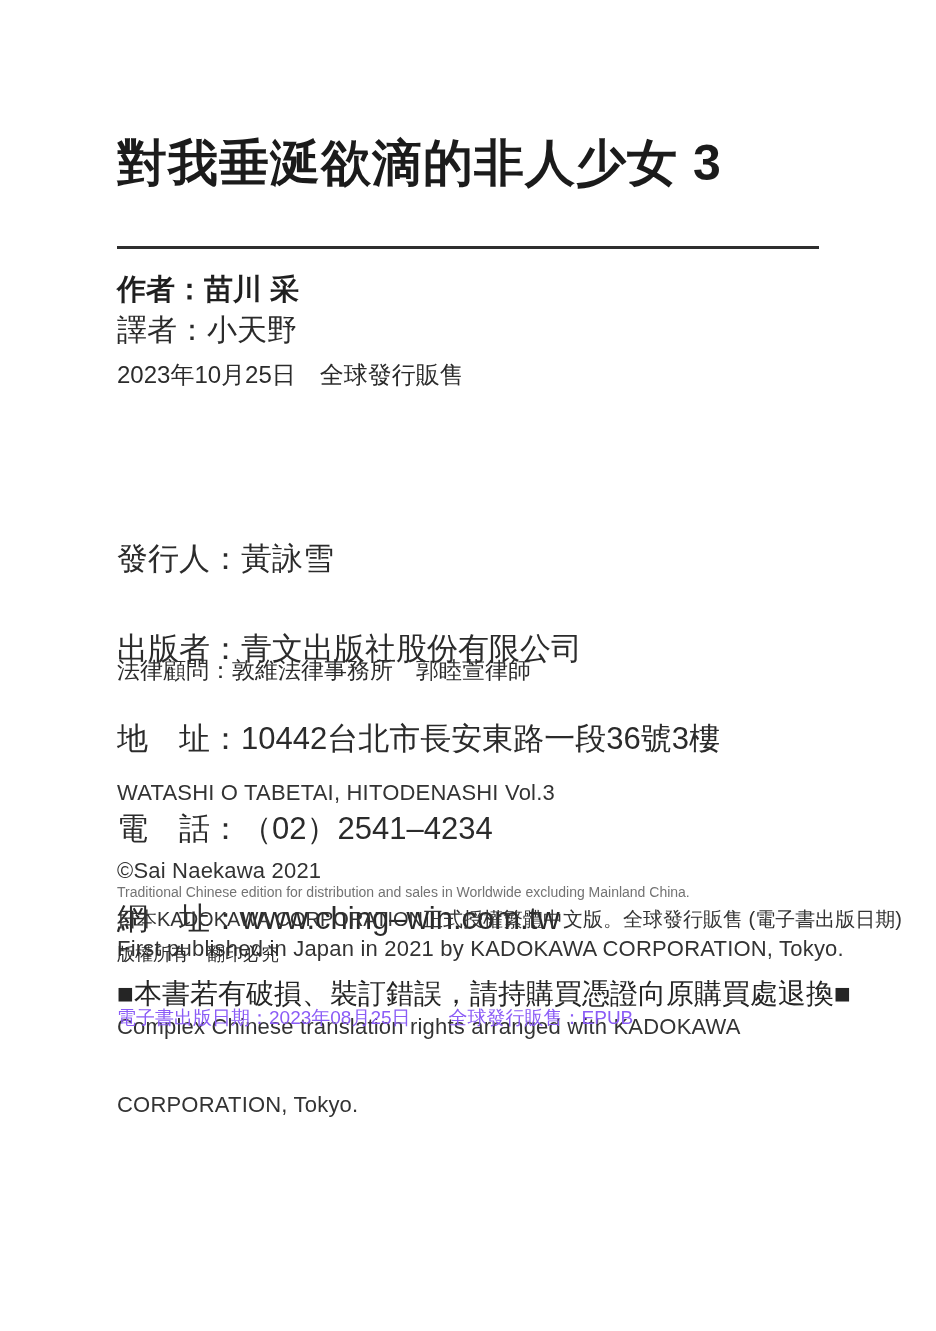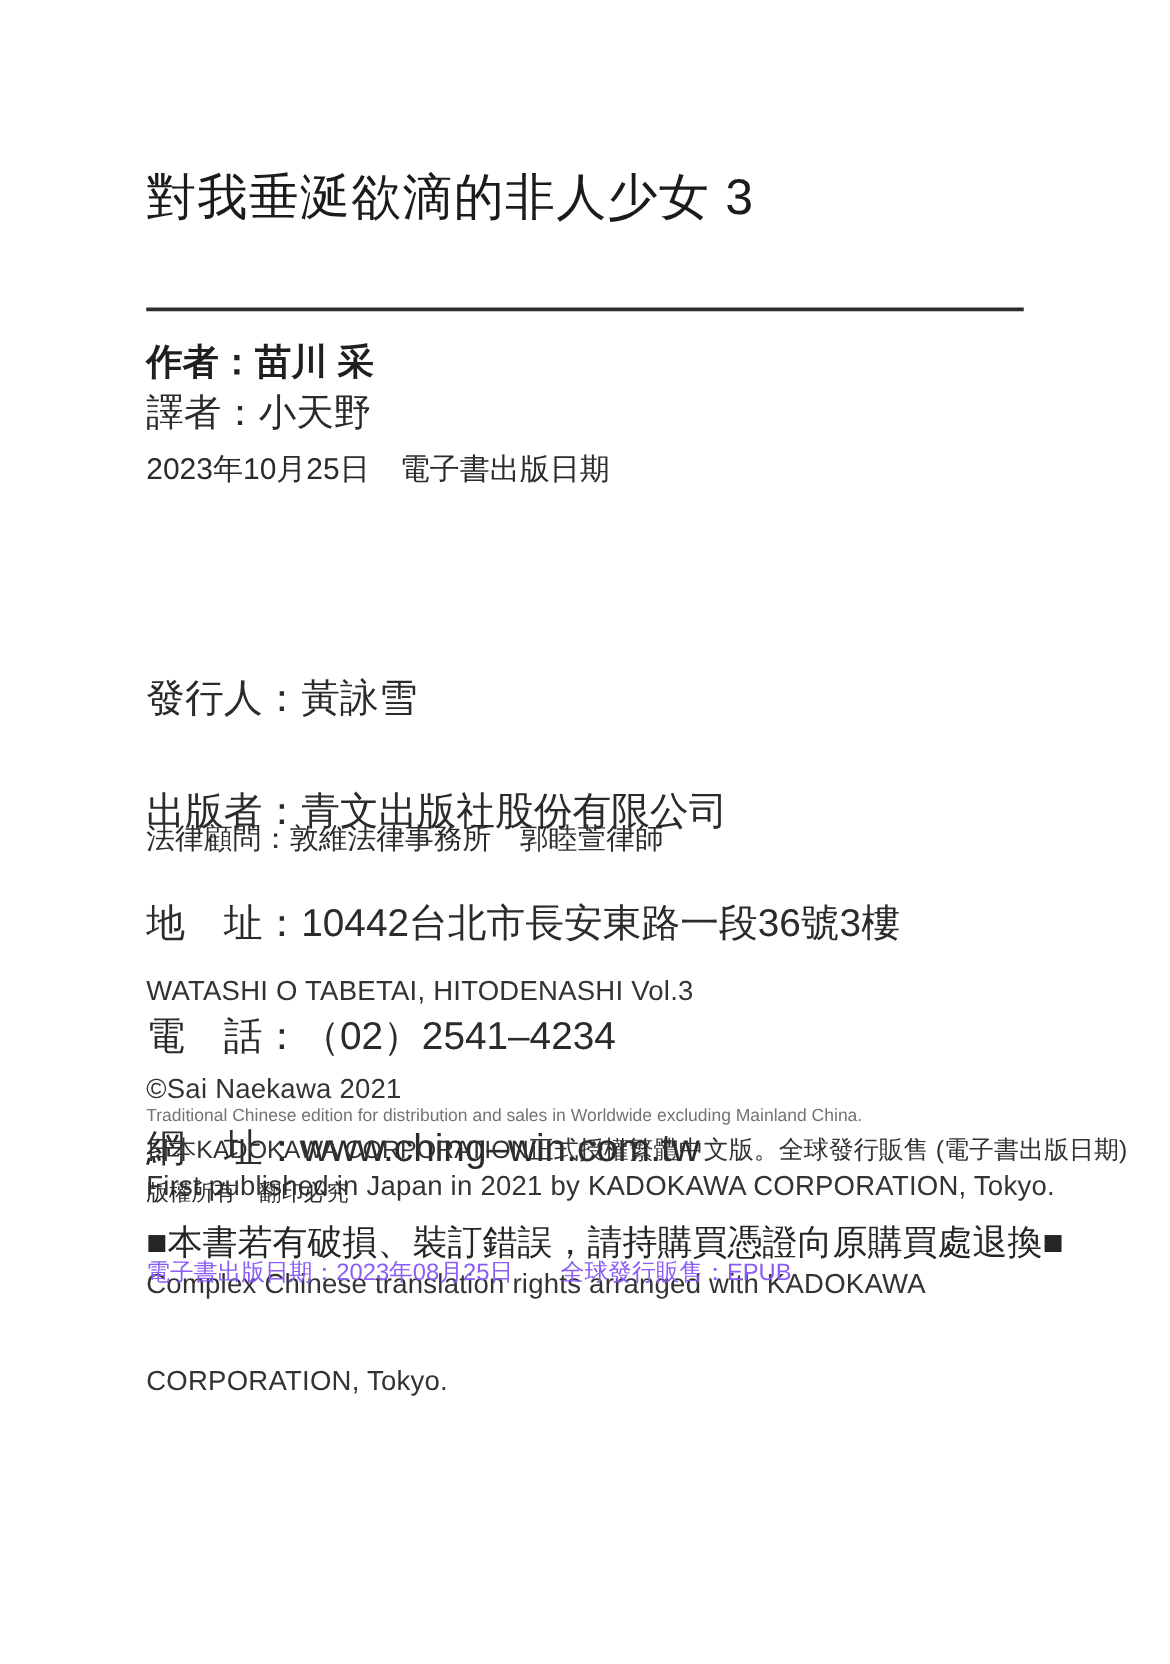--- a/index.html
+++ b/index.html
@@ -13,23 +13,23 @@
     height: 1331px;
     background: #ffffff;
     font-family: "Liberation Sans", "DejaVu Sans", sans-serif;
     color: #2b2b2b;
     overflow: hidden;
   }
   .abs { position: absolute; left: 117px; white-space: pre; }
 
   .title {
     top: 136px;
-    font-size: 40px;
+    font-size: 50px;
     line-height: 1.1;
-    font-weight: 400;
+    font-weight: 700;
     color: #1b1b1b;
     letter-spacing: 1px;
   }
   .subtitle {
     top: 203px;
     font-size: 24px;
     font-weight: 700;
     color: #242424;
   }
   .divider {
@@ -104,21 +104,21 @@
 
   <h1 class="abs title" style="margin:0">對我垂涎欲滴的非人少女 3</h1>
 
 
   <div class="abs divider"></div>
 
   <div class="abs author">作者：苗川 采</div>
 
   <div class="abs translator">譯者：小天野</div>
 
-  <div class="abs date-line">2023年10月25日　電子書出版日期</div>
+  <div class="abs date-line">2023年10月25日　全球發行販售</div>
 
   <div class="abs pub-block">
     <div>發行人：黃詠雪</div>
     <div>出版者：青文出版社股份有限公司</div>
     <div>地　址：10442台北市長安東路一段36號3樓</div>
     <div>電　話：（02）2541–4234</div>
     <div>網　址：www.ching–win.com.tw</div>
   </div>
 
   <div class="abs legal">法律顧問：敦維法律事務所　郭睦萱律師</div>

